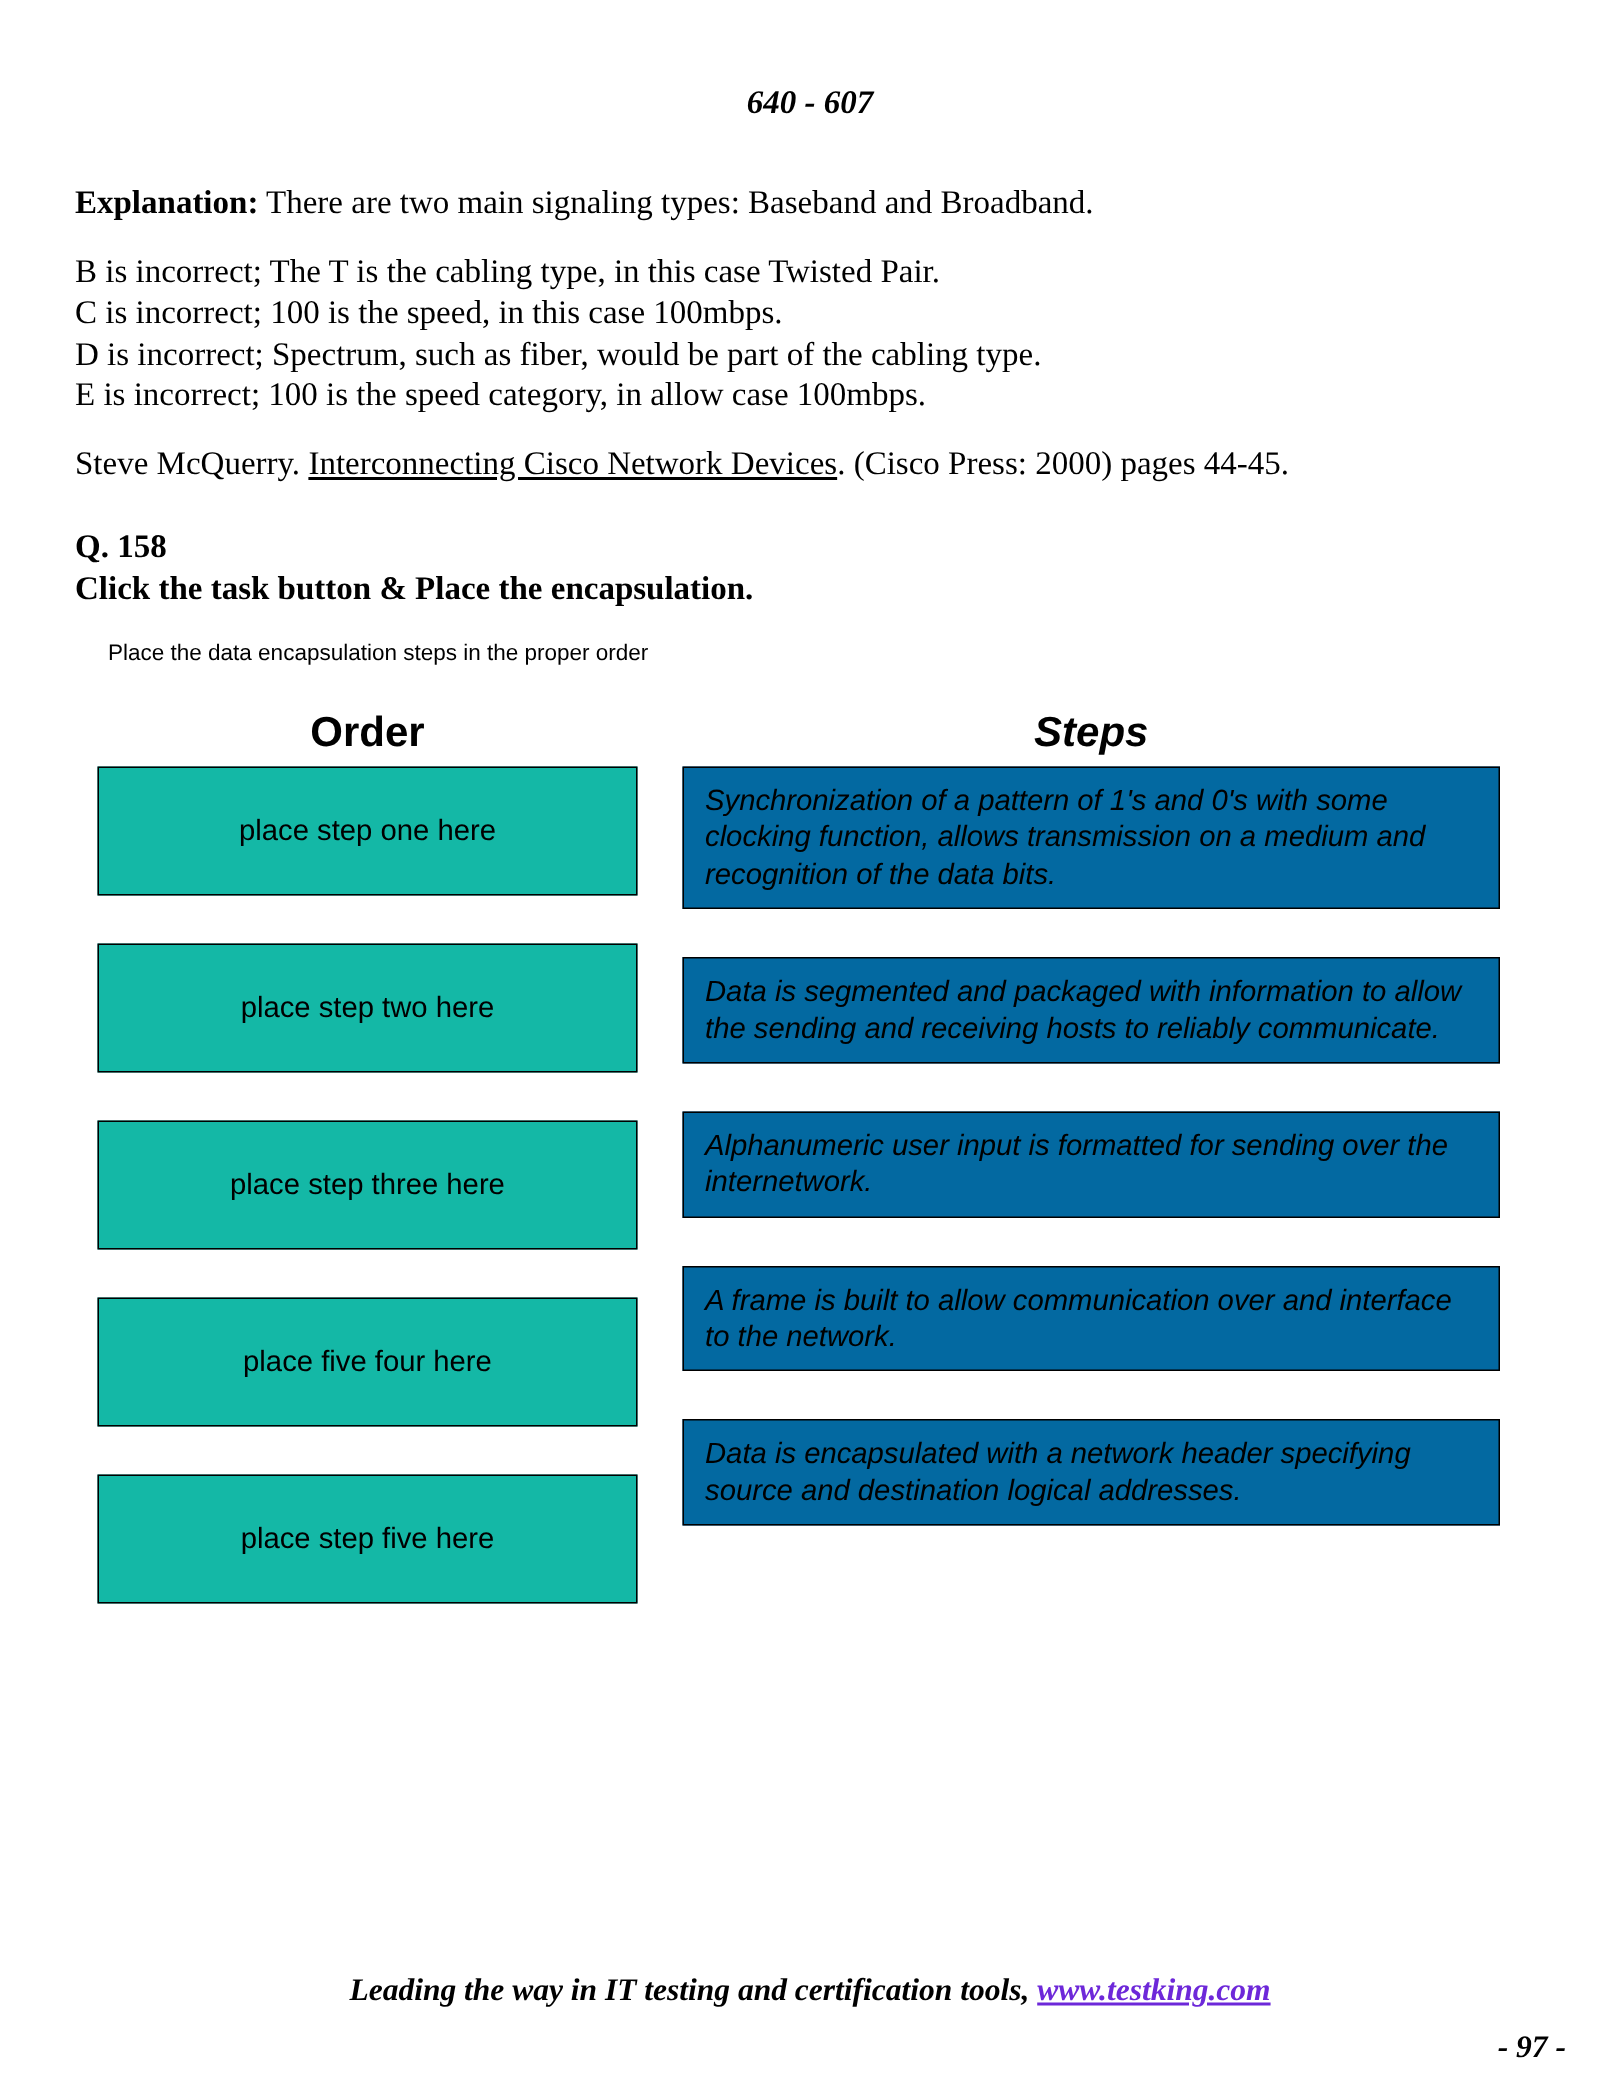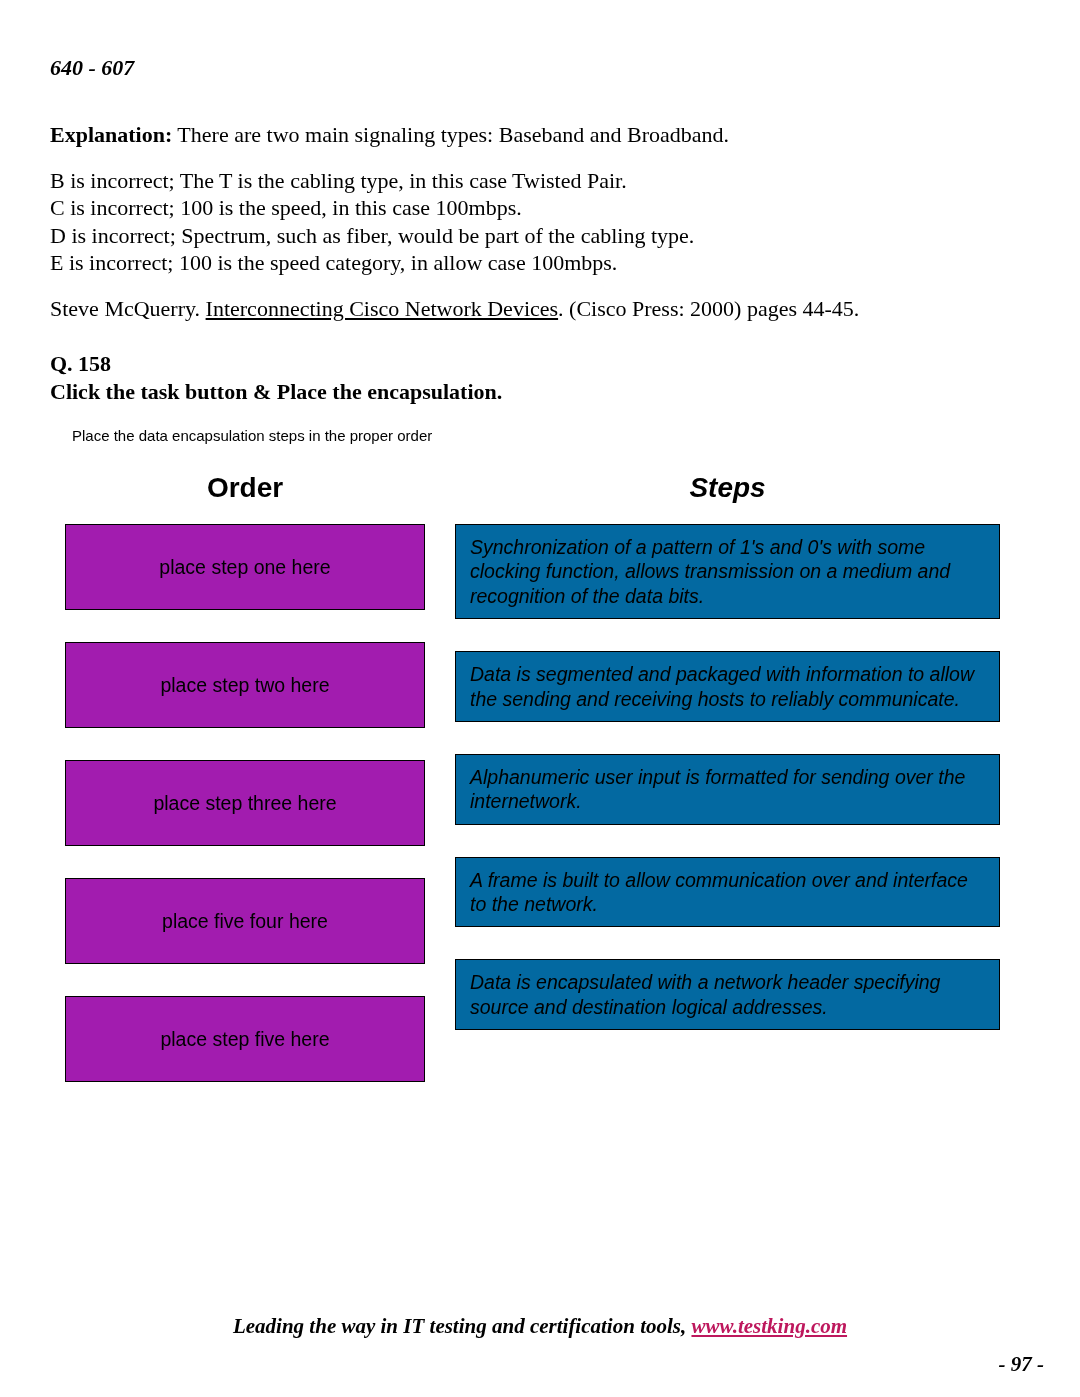--- a/index.html
+++ b/index.html
@@ -14,21 +14,21 @@
     box-sizing: border-box;
   }
   .page {
     padding: 55px 50px 40px 50px;
     box-sizing: border-box;
     width: 100%;
     height: 100%;
     position: relative;
   }
   .header-code {
-    text-align: left;
+    text-align: center;
     font-weight: bold;
     font-style: italic;
     font-size: 22px;
     margin-bottom: 40px;
   }
   .body-text {
     font-size: 22px;
     line-height: 1.25;
   }
   .body-text p { margin: 0; }
@@ -51,33 +51,33 @@
   .col {
     display: flex;
     flex-direction: column;
   }
   .col-order { width: 360px; margin-left: 15px; }
   .col-steps { flex: 1; margin-right: 30px; font-style: italic; }
   .col-header {
     font-weight: bold;
     font-size: 28px;
     text-align: center;
-    margin-bottom: 20px;
+    margin-bottom: 7px;
     font-family: Arial, Helvetica, sans-serif;
   }
   .slot, .step {
     border: 1px solid #000;
     font-family: Arial, Helvetica, sans-serif;
     font-size: 19.5px;
     line-height: 1.25;
     box-sizing: border-box;
     margin-bottom: 32px;
   }
   .slot {
-    background: #a21caf;
+    background: #14b8a6;
     height: 86px;
     display: flex;
     align-items: center;
     justify-content: center;
     text-align: center;
   }
   .step {
     background: #0369a1;
     padding: 10px 14px;
     min-height: 70px;
@@ -87,21 +87,21 @@
   .footer {
     position: absolute;
     bottom: 58px;
     left: 0;
     width: 100%;
     text-align: center;
     font-style: italic;
     font-weight: bold;
     font-size: 21px;
   }
-  .footer a { color: #be185d; text-decoration: underline; }
+  .footer a { color: #6d28d9; text-decoration: underline; }
   .pagenum {
     position: absolute;
     bottom: 20px;
     right: 36px;
     font-style: italic;
     font-weight: bold;
     font-size: 21px;
   }
 </style>
 </head>

